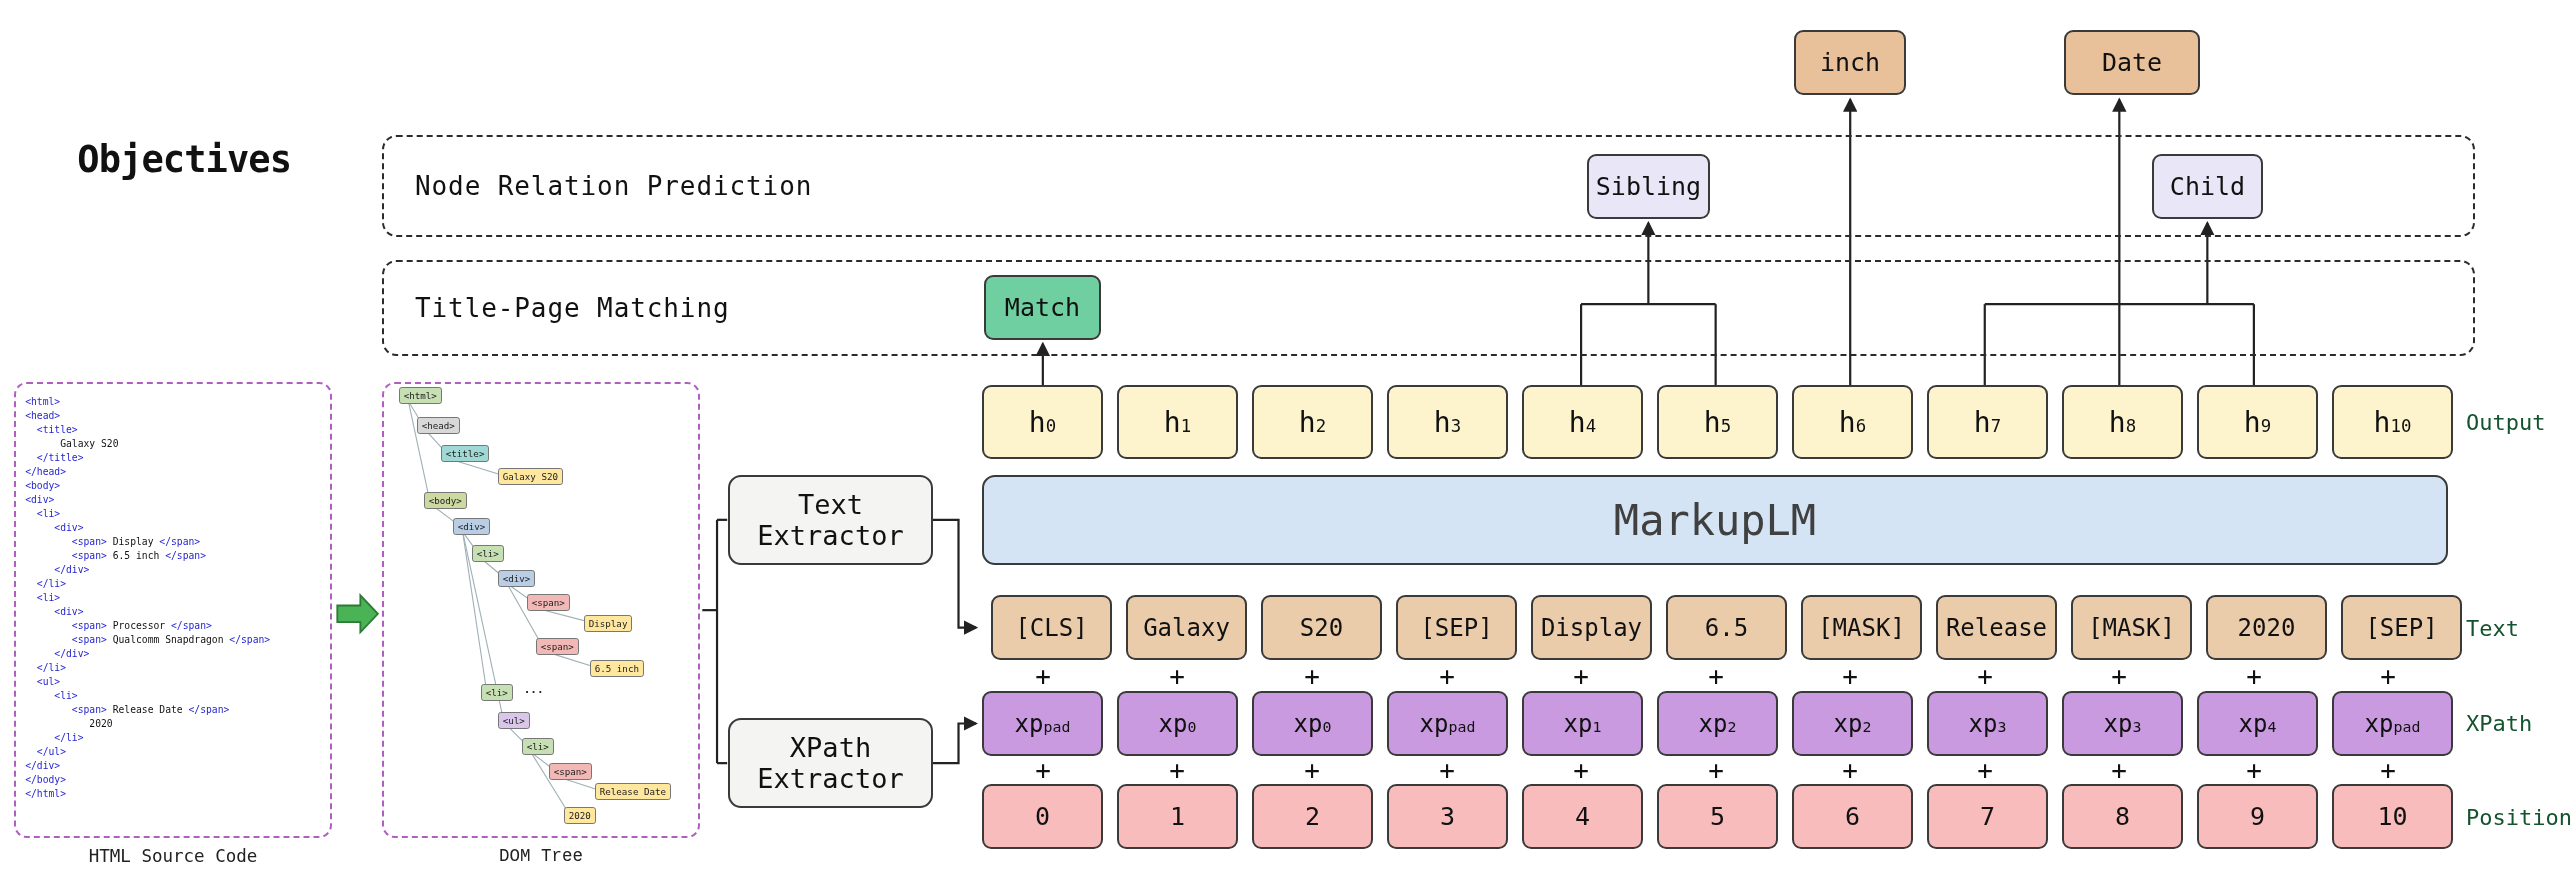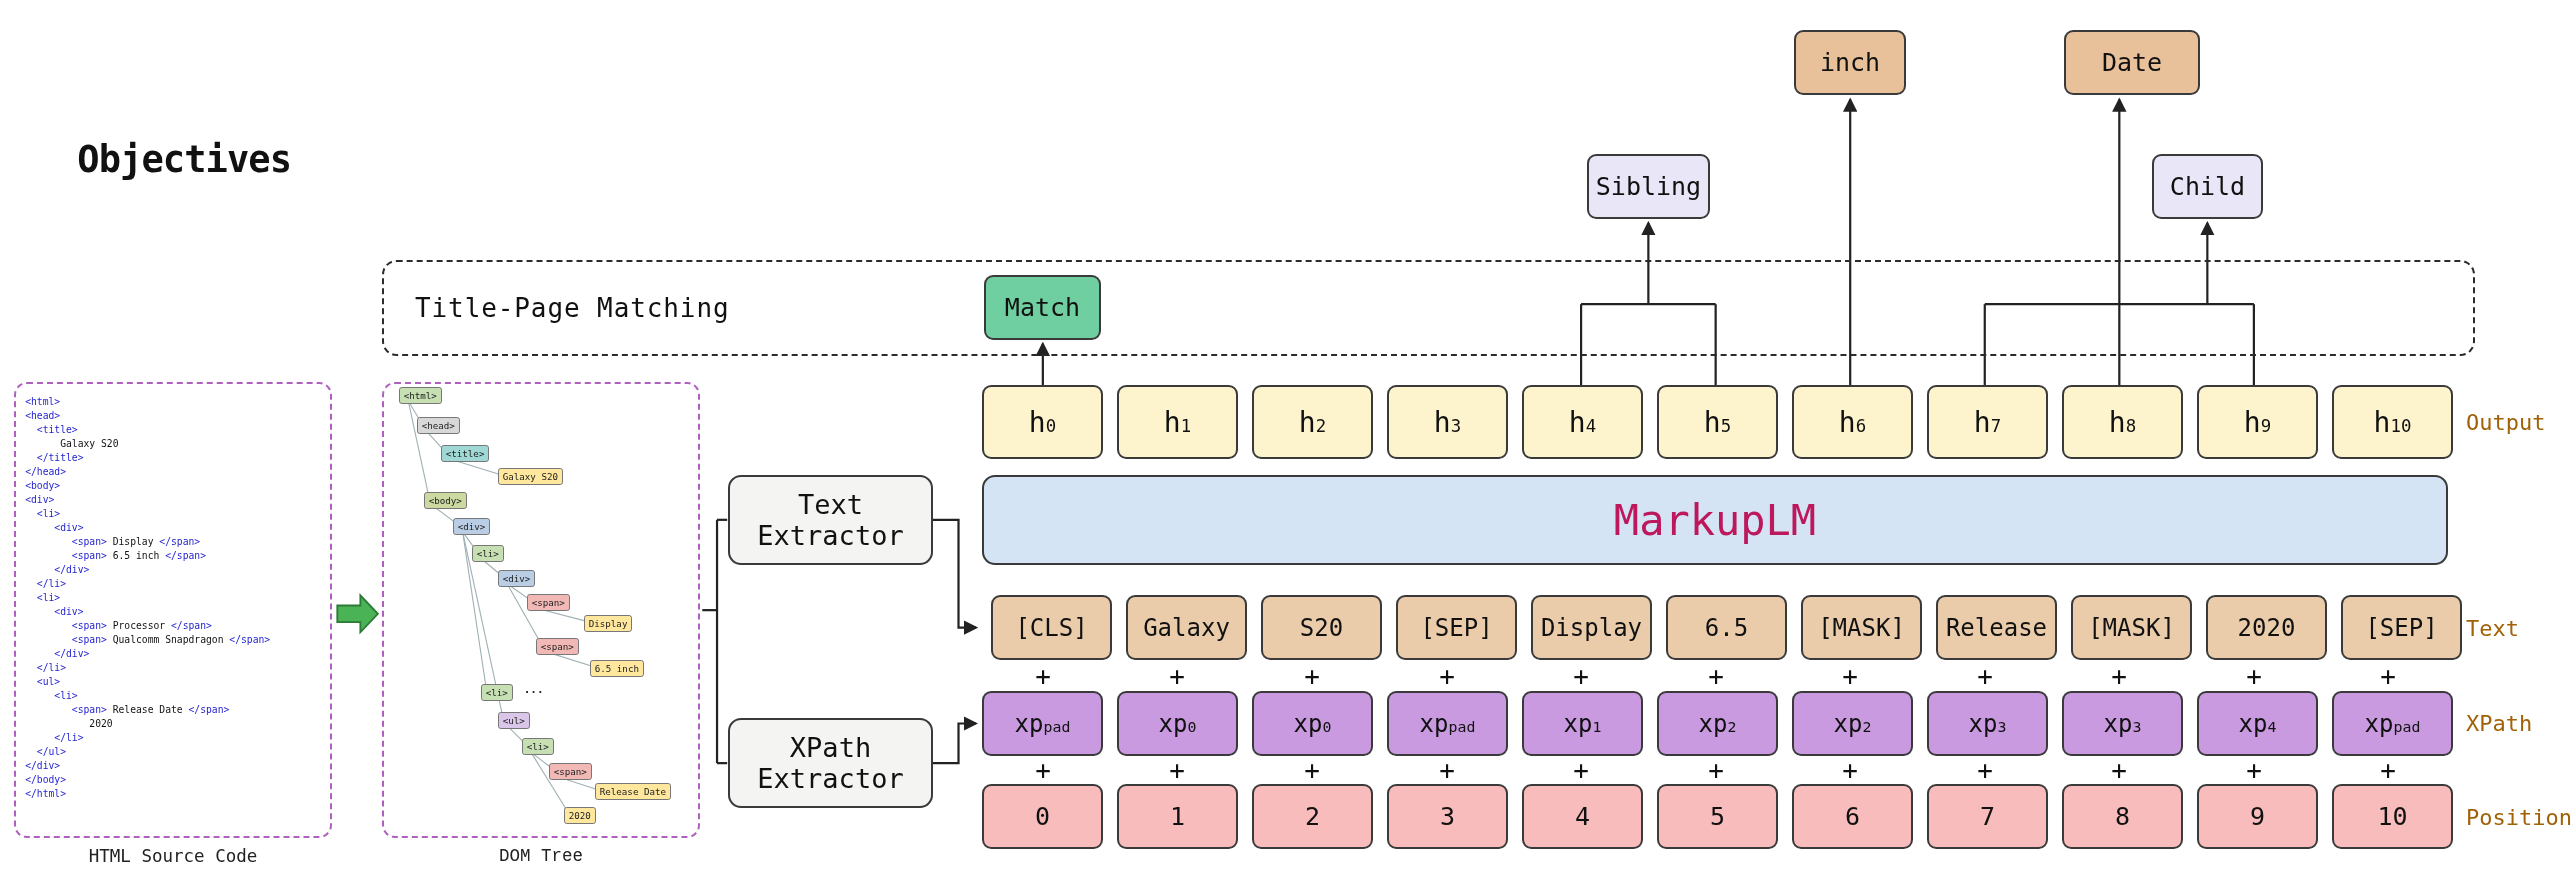--- a/index.html
+++ b/index.html
@@ -36,23 +36,23 @@
   .cell{width:121px;border:2.8px solid #3a3a3a;border-radius:9.2px;box-sizing:border-box;
     display:flex;align-items:center;justify-content:center;color:#111;}
   .cell-output{height:74px;background:var(--output-yellow);font-size:28px;}
   .cell-text{height:65px;background:var(--token-tan);font-size:24px;}
   .cell-xpath{height:65px;background:var(--xpath-purple);font-size:24px;}
   .cell-position{height:65px;background:var(--position-pink);font-size:25px;}
   .cell .sub{font-size:62%;margin-top:0.5em;}
 
   .bar{position:absolute;left:982px;top:475px;width:1466px;height:90px;background:var(--model-blue);
     border:2.8px solid #3a3a3a;border-radius:13px;display:flex;align-items:center;justify-content:center;
-    font-size:42px;color:#be185d;box-sizing:border-box;}
-
-  .row-label{position:absolute;left:2466px;font-size:22px;color:#a16207;transform:translateY(-50%);}
+    font-size:42px;color:#404040;box-sizing:border-box;}
+
+  .row-label{position:absolute;left:2466px;font-size:22px;color:#14532d;transform:translateY(-50%);}
   #lbl-output{top:422px;}
   #lbl-text{top:628px;}
   #lbl-xpath{top:723px;}
   #lbl-position{top:817px;}
 
   .plus{position:absolute;transform:translate(-50%,-50%);font-size:26px;color:#111;}
 
   .extractor{position:absolute;left:728px;width:205px;height:90px;background:#f4f4f2;
     border:2.8px solid #3a3a3a;border-radius:13px;display:flex;flex-direction:column;align-items:center;
     justify-content:center;font-size:27px;line-height:31px;color:#111;box-sizing:border-box;}
@@ -127,20 +127,23 @@
       <line x1="550" y1="787" x2="572" y2="809" class="tree-line"></line>
       <line x1="576" y1="816" x2="602" y2="836" class="tree-line"></line>
       <line x1="606" y1="843" x2="652" y2="858" class="tree-line"></line>
       <line x1="576" y1="816" x2="618" y2="884" class="tree-line"></line>
     </svg>
 
   <div class="fig-title">
     <div>Objectives</div>
   </div>
 
+  <div class="obj-box" id="obj-nrp">
+    <span class="obj-label">Node Relation Prediction</span>
+  </div>
   <div class="obj-box" id="obj-tpm">
     <span class="obj-label">Title-Page Matching</span>
   </div>
 
   <div class="pred" id="pred-inch">inch</div>
   <div class="pred" id="pred-date">Date</div>
   <div class="pred" id="pred-sibling">Sibling</div>
   <div class="pred" id="pred-child">Child</div>
   <div class="pred" id="pred-match">Match</div>
 

